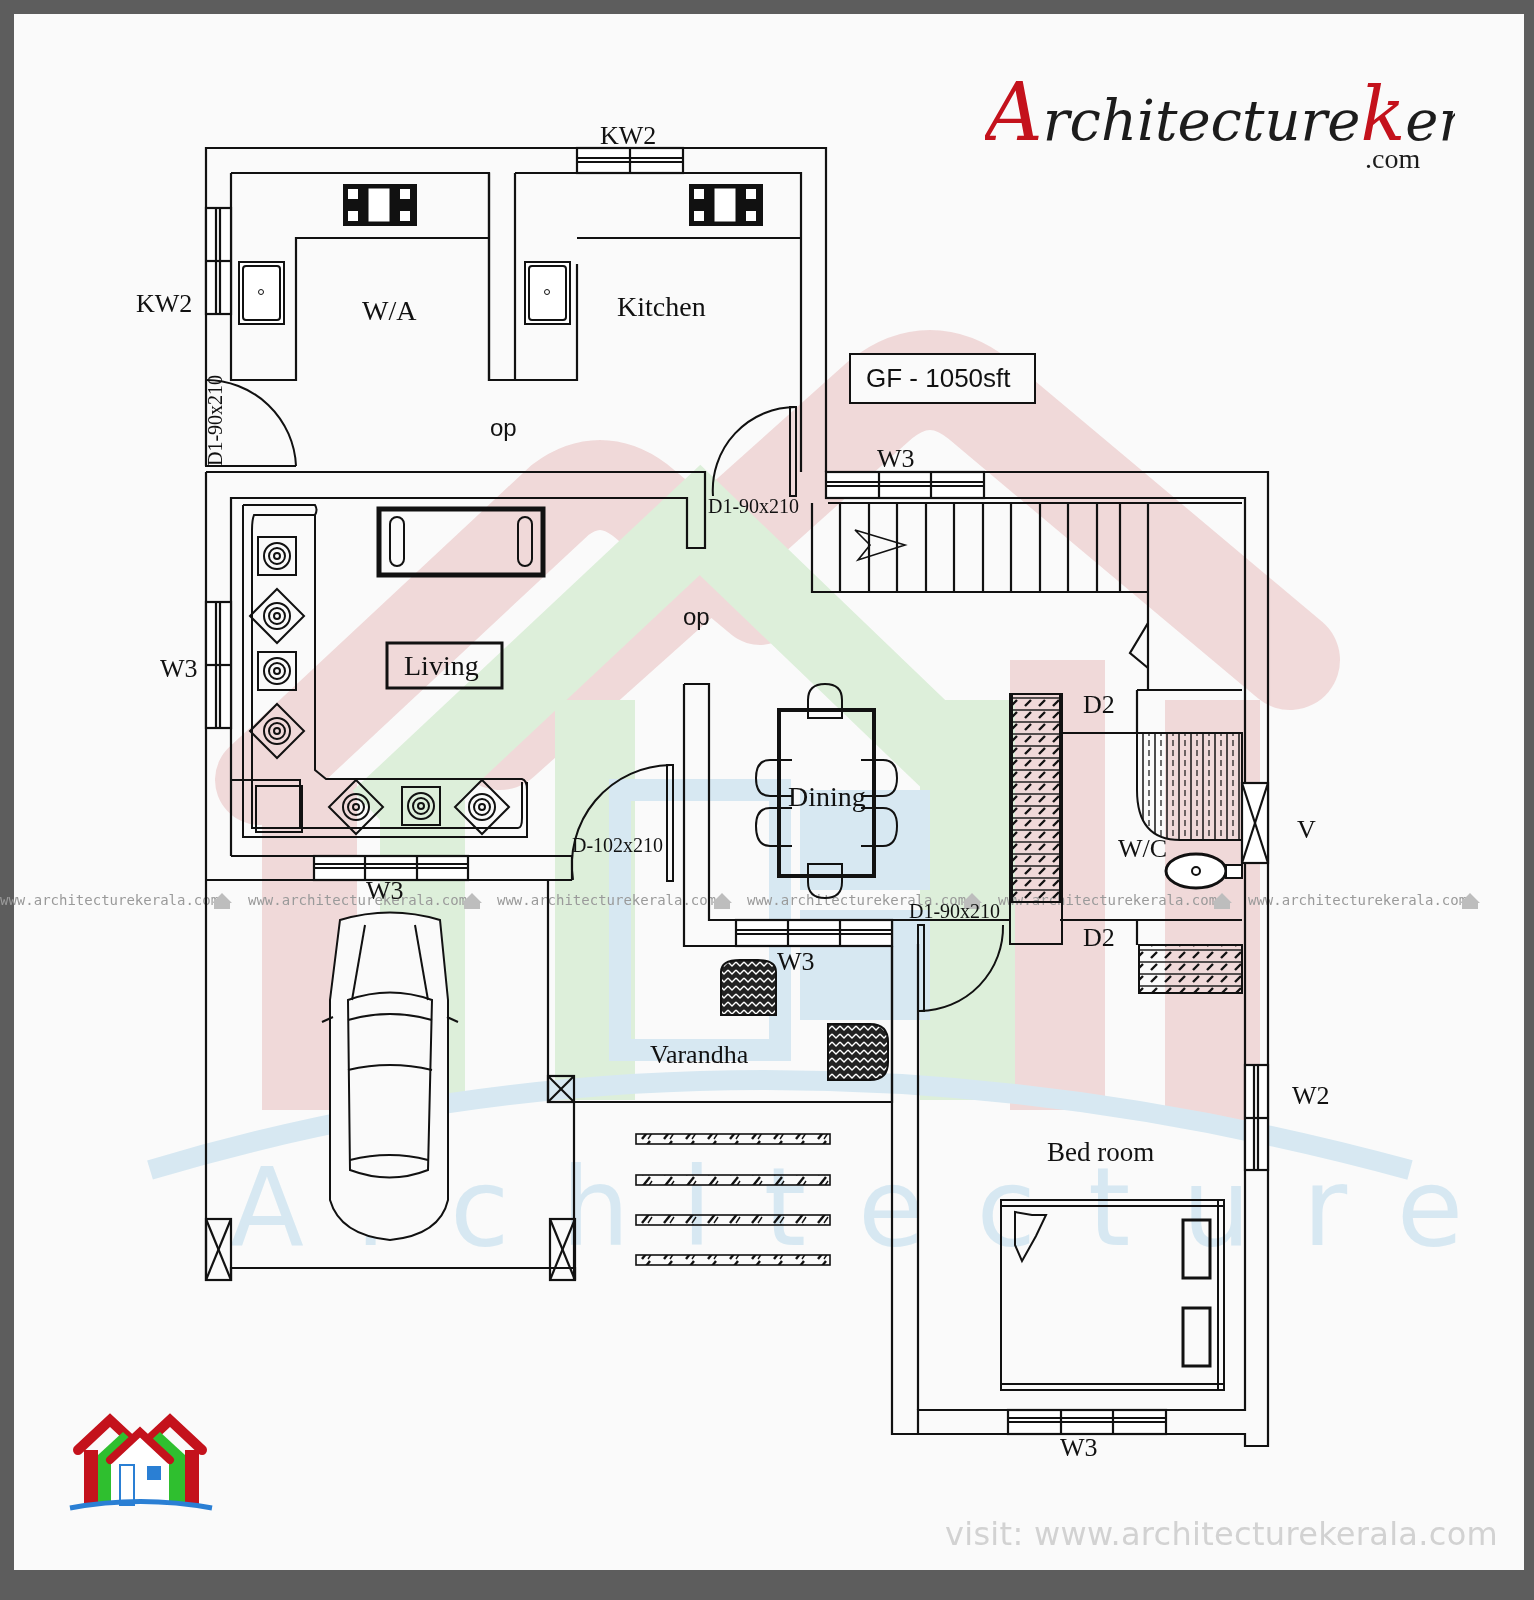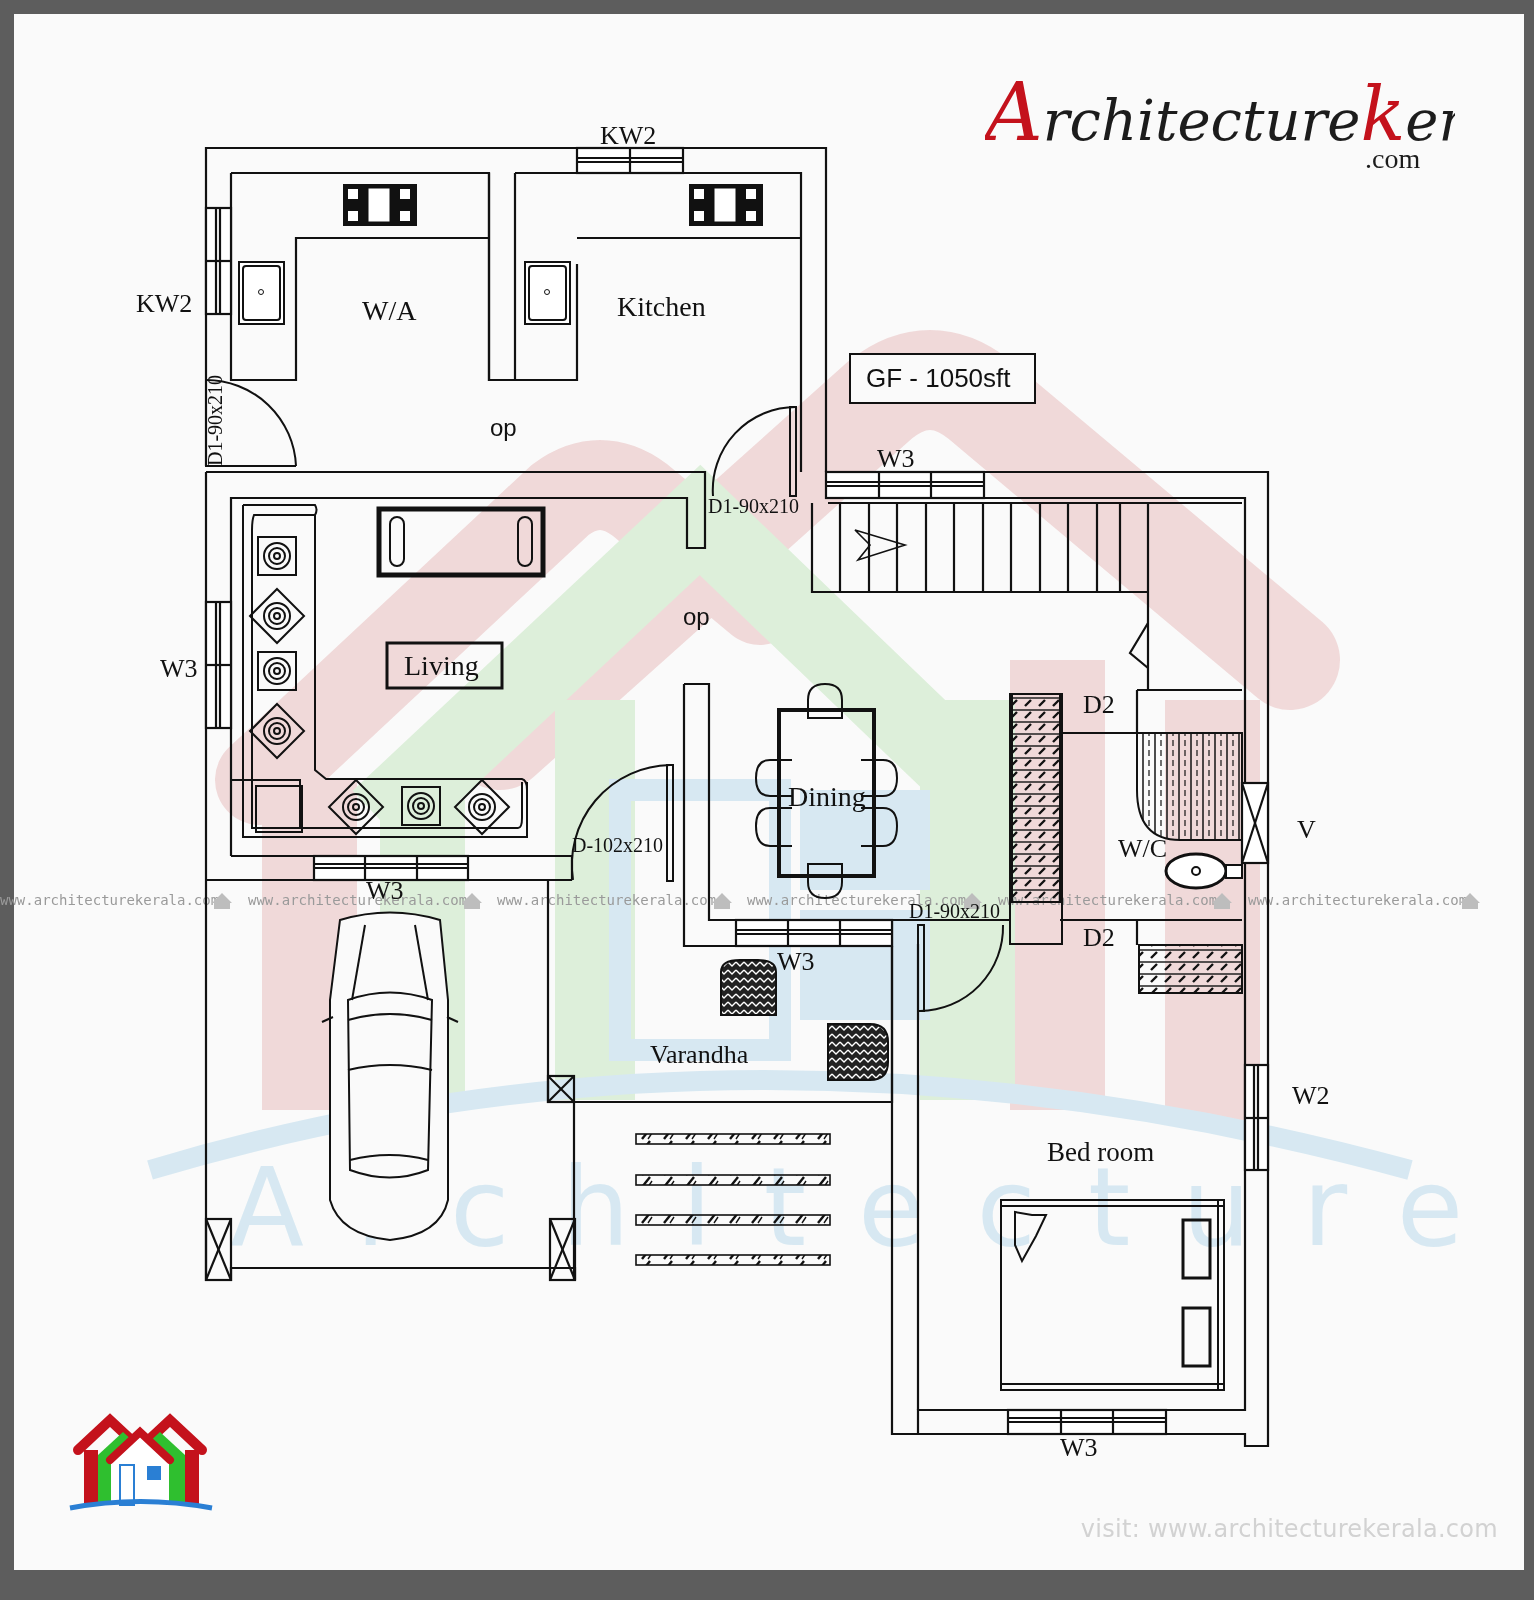--- a/index.html
+++ b/index.html
@@ -1,19 +1,19 @@
 <!DOCTYPE html>
 <html><head>
 <meta charset="utf-8">
 <style>
   html, body { margin: 0; padding: 0; }
   body { width: 1534px; height: 1600px; background: #5d5d5d; position: relative; overflow: hidden; font-family: "Liberation Serif", serif; }
   .sheet { position: absolute; left: 14px; top: 14px; width: 1510px; height: 1556px; background: #fafafa; }
   .footer-bar { position: absolute; left: 0; top: 1570px; width: 1534px; height: 30px; background: #5d5d5d; }
-  .footer-text { position: absolute; right: 36px; top: 1515px; color: #d2d2d2; font-family: "DejaVu Sans", sans-serif; font-size: 24px; letter-spacing: 0.3px; }
+  .footer-text { position: absolute; right: 36px; top: 1515px; color: #d2d2d2; font-family: "DejaVu Sans", sans-serif; font-size: 32px; letter-spacing: 0.3px; }
   .plan { position: absolute; left: 0; top: 0; width: 1534px; height: 1600px; }
   .lbl { font-family: "Liberation Serif", serif; fill: #111; }
   .lbl-sans { font-family: "Liberation Sans", sans-serif; fill: #111; }
   .wm { font-family: "DejaVu Sans Mono", monospace; fill: #9a9a9a; font-size: 14px; }
   .wm-big { font-family: "DejaVu Sans", sans-serif; fill: #d6e8f2; font-size: 108px; letter-spacing: 52px; }
   .logo { position: absolute; left: 985px; top: 60px; width: 470px; height: 120px; }
   .logo-script { font-family: "DejaVu Serif", serif; font-style: italic; font-size: 56px; fill: #1c1c1c; }
   .logo-red { fill: #c4121c; }
   .logo-com { font-family: "Liberation Serif", serif; font-size: 28px; fill: #1c1c1c; }
 </style>

